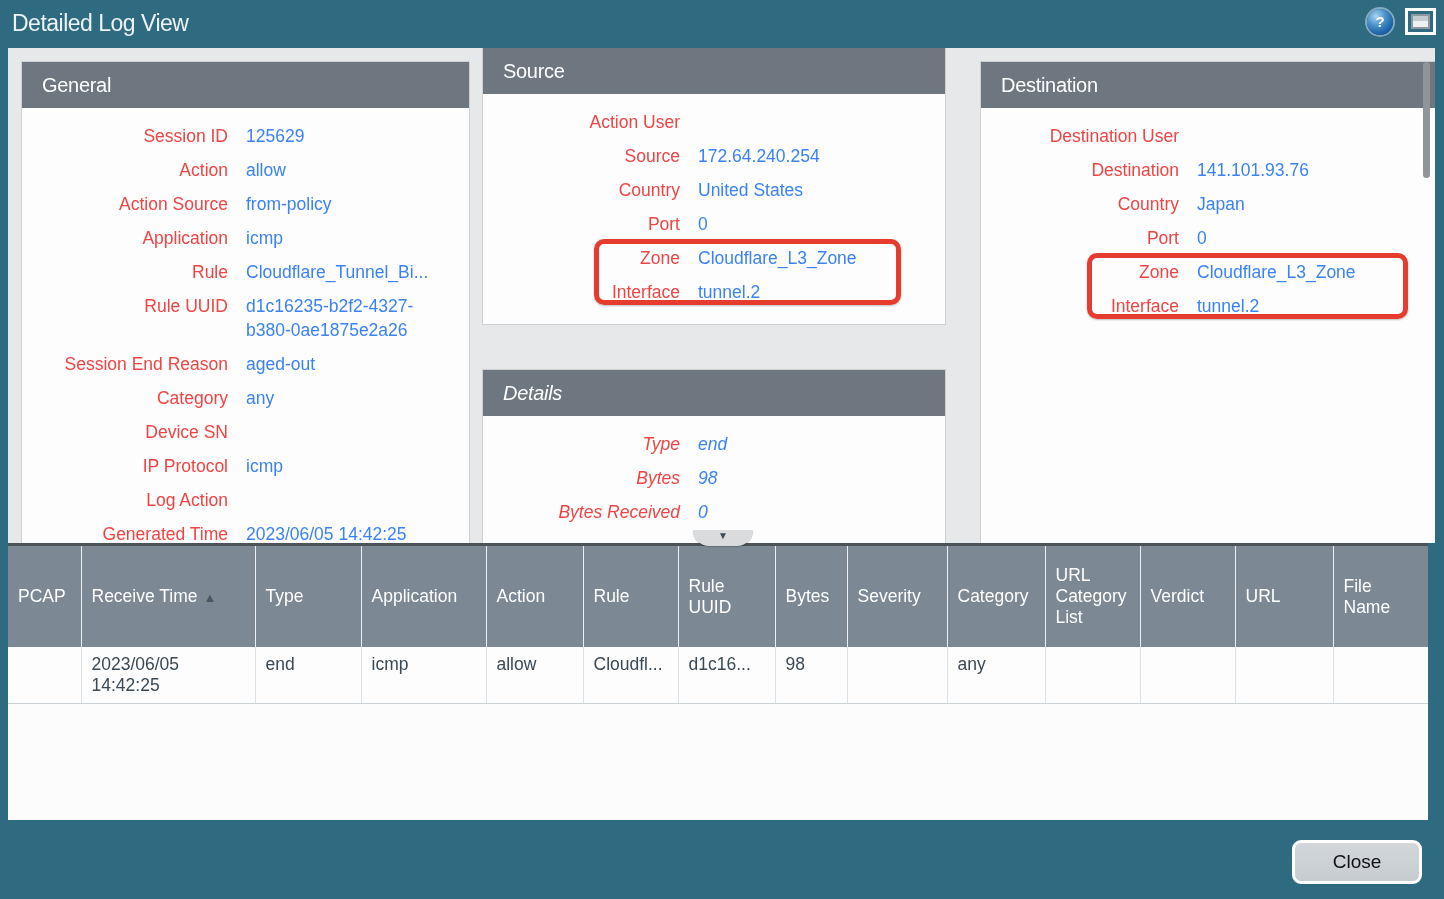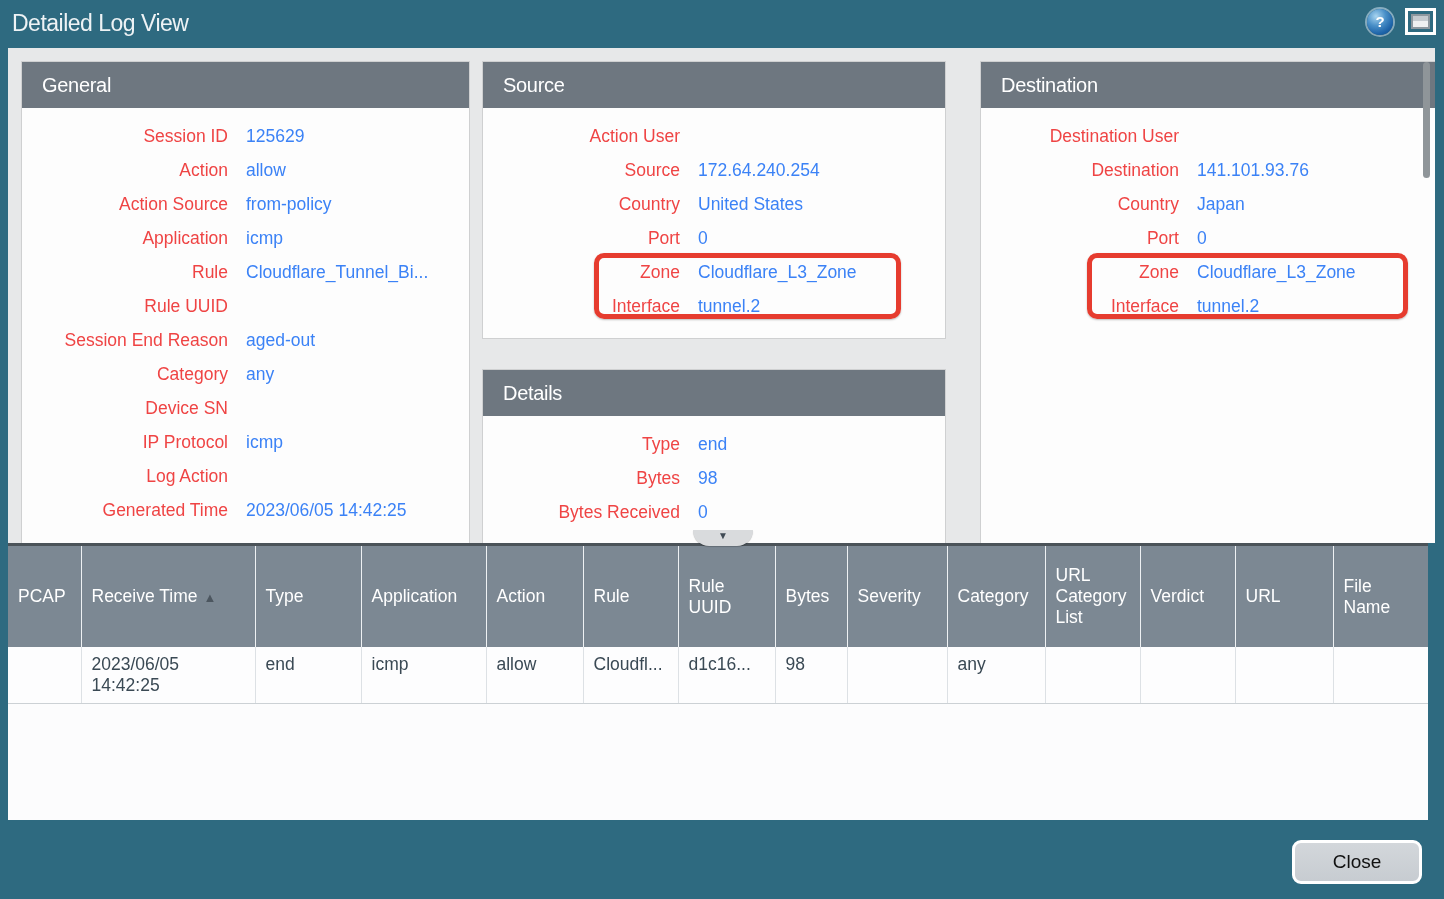--- a/index.html
+++ b/index.html
@@ -45,23 +45,23 @@
     font-size:20px;font-weight:400;line-height:46px;padding-left:20px;
     letter-spacing:-0.3px;
   }
   .panel .rows{padding-top:16px;}
   .prow{display:flex;margin-bottom:10px;font-size:17.5px;line-height:24px;}
   .prow .lbl{text-align:right;color:#ef4444;margin-right:18px;flex-shrink:0;}
   .prow .val{color:#3b82f6;word-wrap:break-word;min-width:0;padding-right:16px;}
   .panel-general{left:14px;top:14px;width:447px;height:520px;}
   .panel-general .lbl{width:206px;}
   .panel-general .val{max-width:205px;}
-  .panel-source{left:475px;top:14px;width:462px;height:276px;}
+  .panel-source{left:475px;top:0;width:462px;height:276px;}
   .panel-source .lbl{width:197px;}
-  .panel-details{left:475px;top:322px;width:462px;height:240px;}
+  .panel-details{left:475px;top:322px;width:462px;height:240px;font-style:italic;}
   .panel-details .lbl{width:197px;}
   .panel-destination{left:973px;top:14px;width:457px;height:520px;}
   .panel-destination .lbl{width:198px;text-align:right;}
 
   .red-box{position:relative;}
   .red-box::before{
     content:"";position:absolute;top:-7px;bottom:-1px;
     border:5px solid #e63c2f;border-radius:10px;pointer-events:none;
     box-shadow:0 1px 2px rgba(0,0,0,0.25);
   }
@@ -150,20 +150,21 @@
           <div class="prow">
             <span class="lbl">Application</span>
             <span class="val">icmp</span>
           </div>
           <div class="prow">
             <span class="lbl">Rule</span>
             <span class="val">Cloudflare_Tunnel_Bi...</span>
           </div>
           <div class="prow">
             <span class="lbl">Rule UUID</span>
+            <span class="val">d1c16235-b2f2-4327-b380-0ae1875e2a26</span>
           </div>
           <div class="prow">
             <span class="lbl">Session End Reason</span>
             <span class="val">aged-out</span>
           </div>
           <div class="prow">
             <span class="lbl">Category</span>
             <span class="val">any</span>
           </div>
           <div class="prow">

